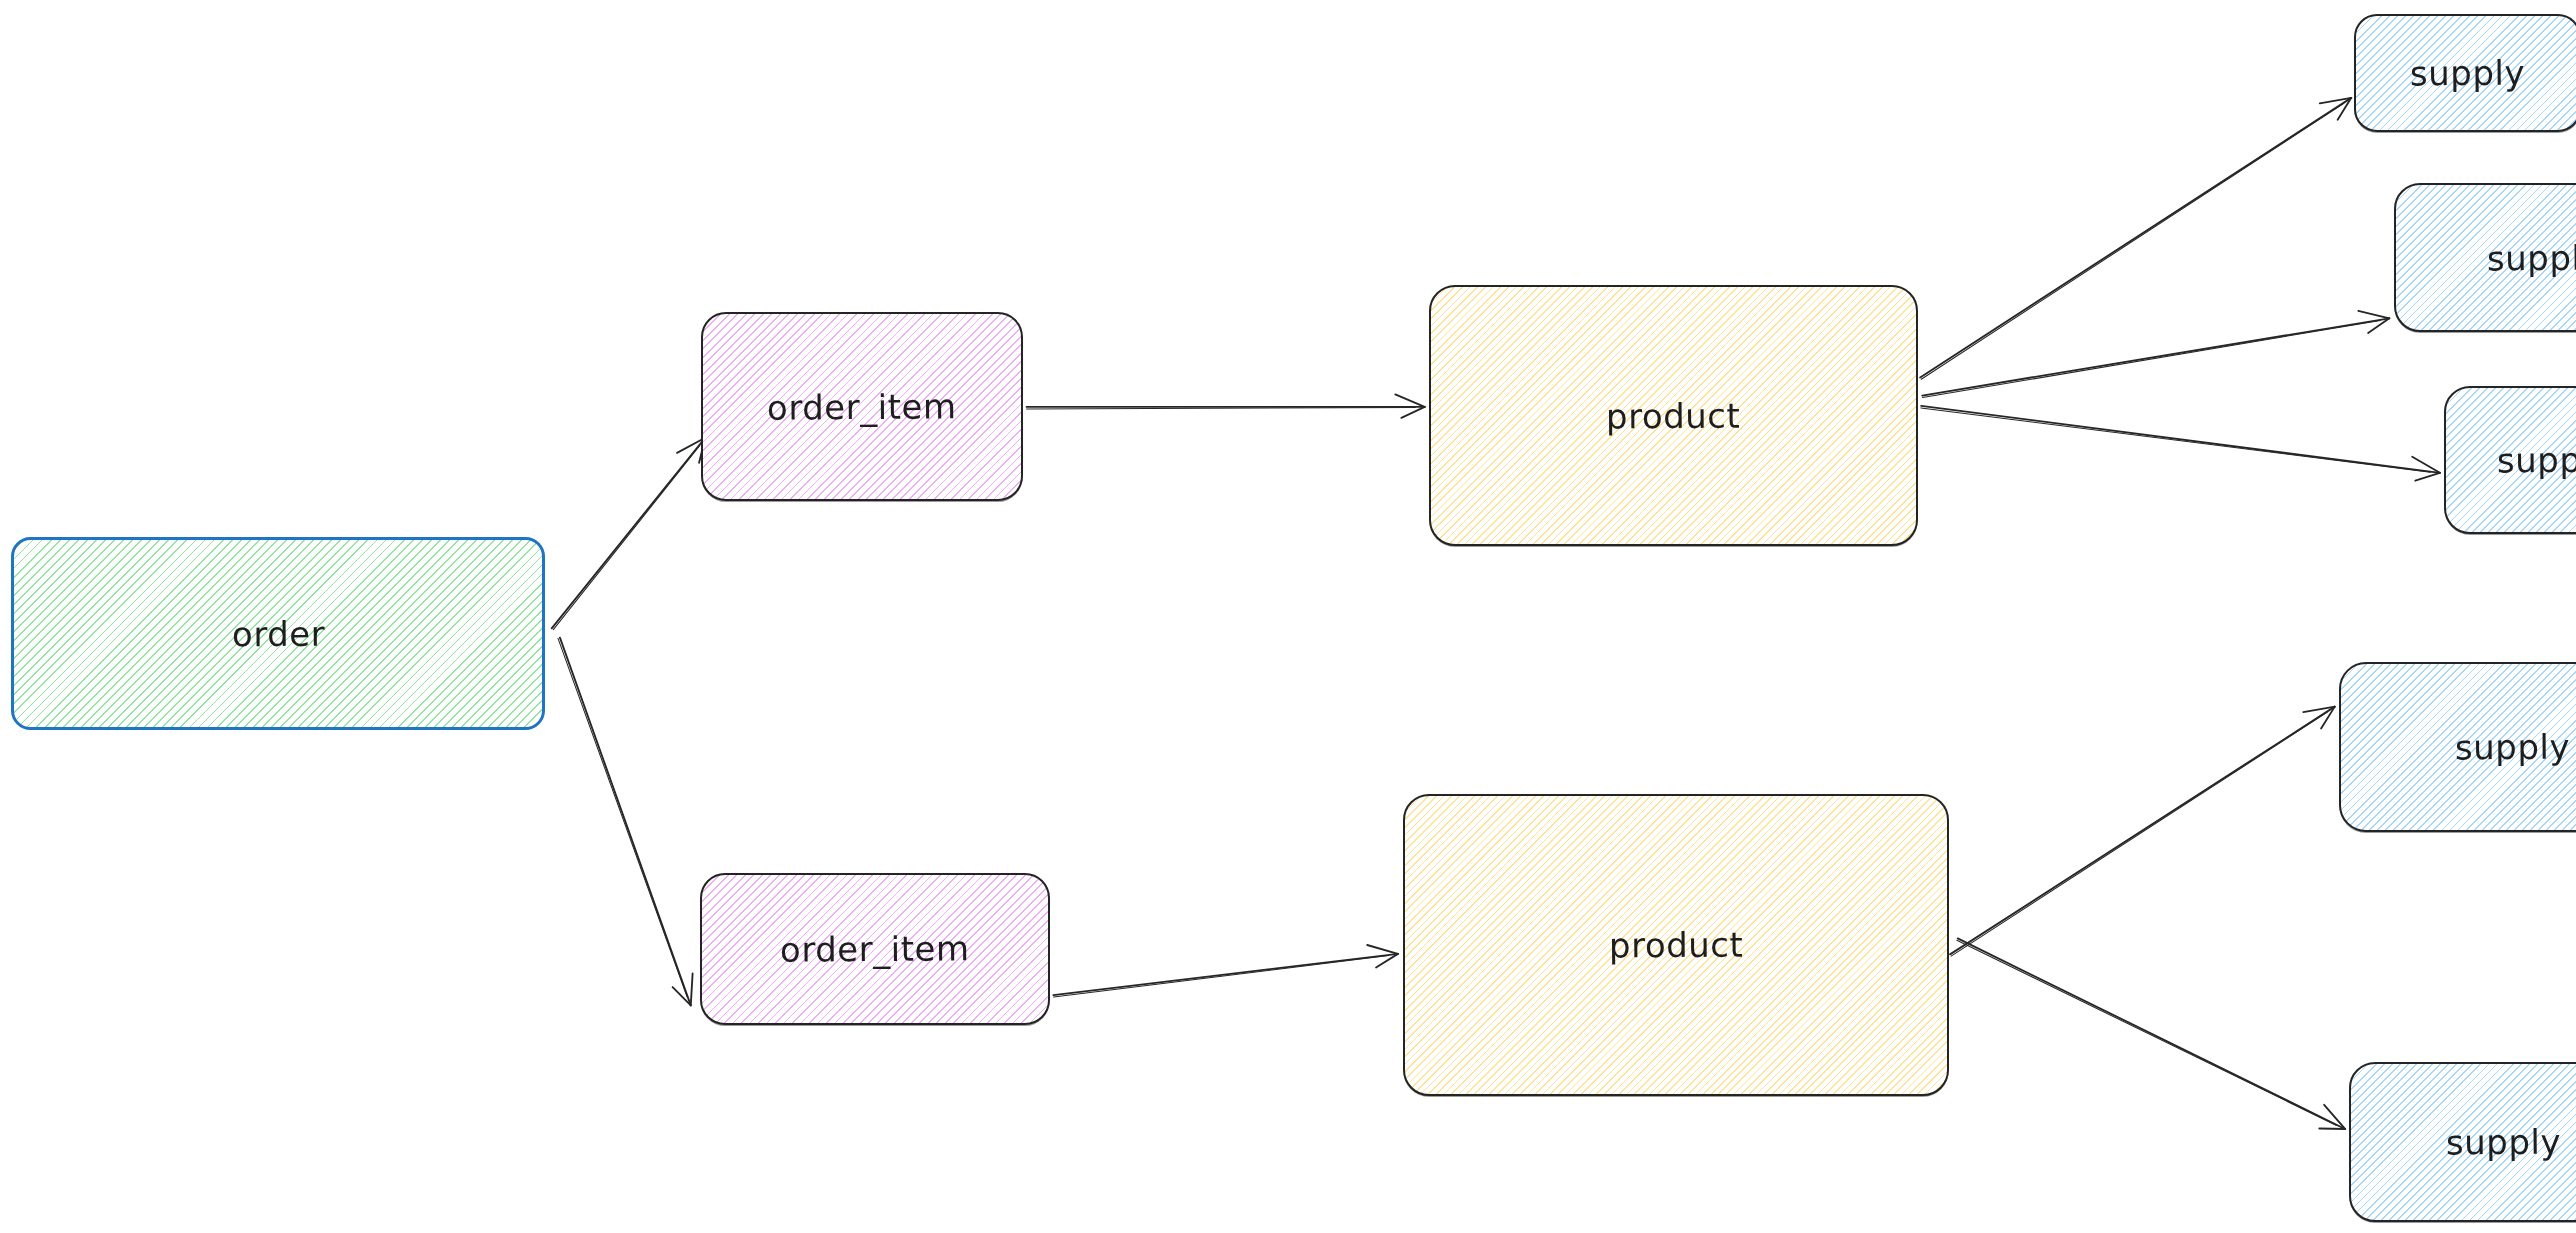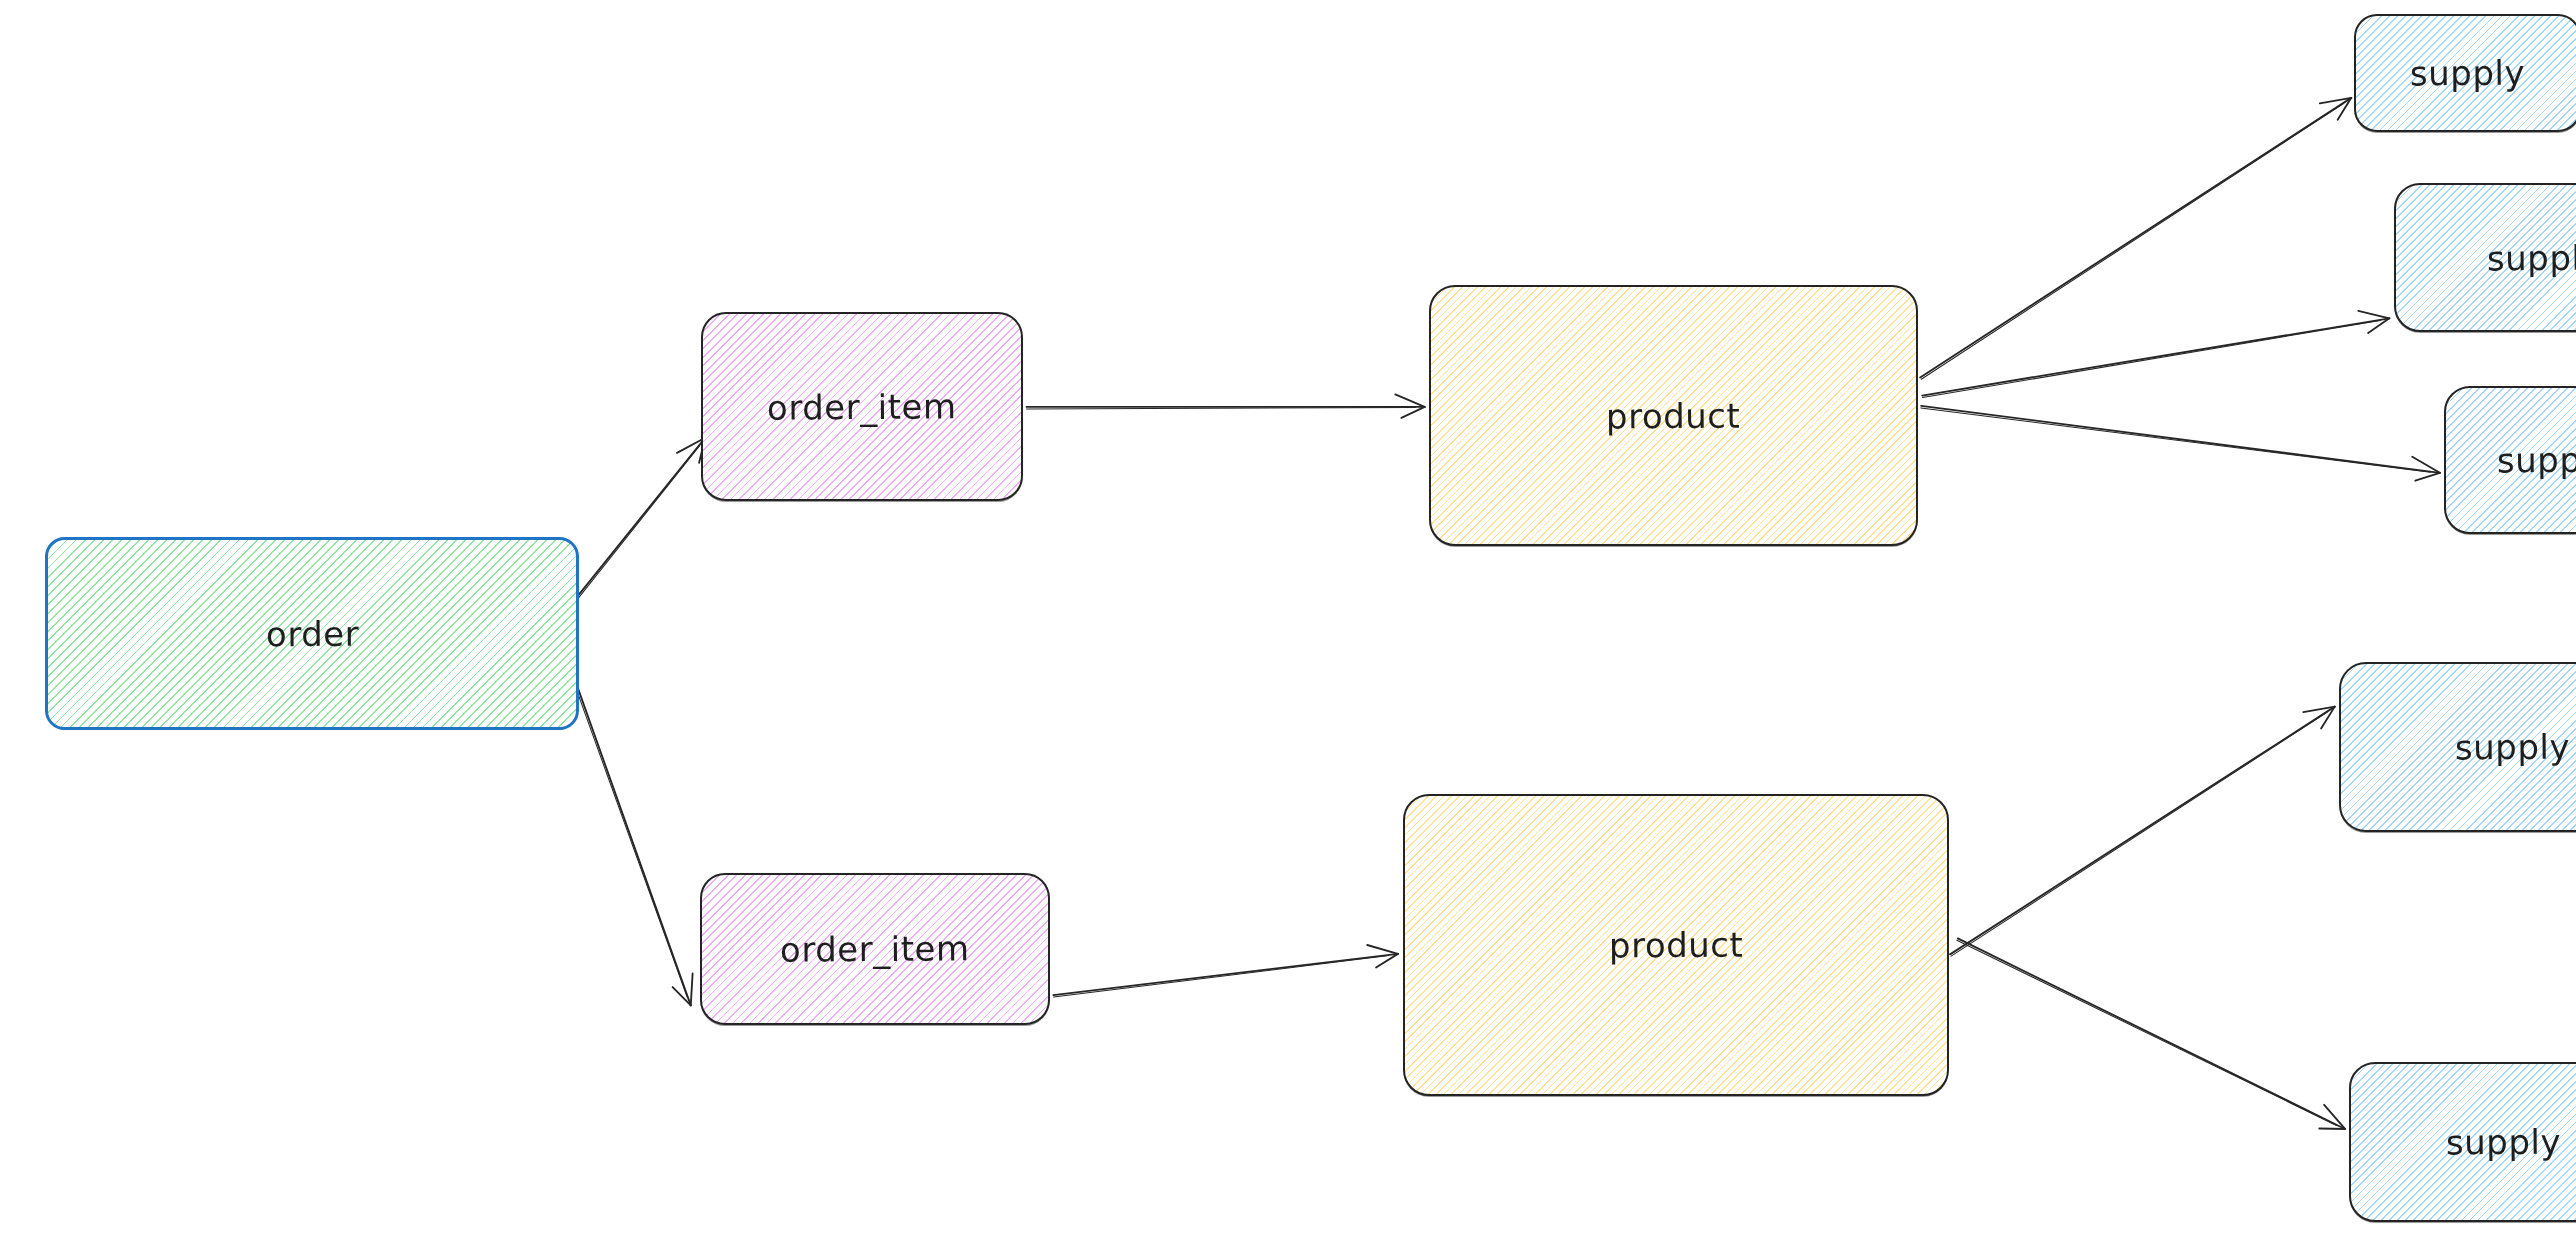--- a/index.html
+++ b/index.html
@@ -12,21 +12,21 @@
         background-color:#ffffff;color:#1e1e1e;font-size:34px;letter-spacing:0.5px;}
   .node .lbl{transform:rotate(-0.4deg);white-space:nowrap;}
   .stroke-dark{border:2.6px solid #242424;box-shadow:0 1.5px 0 -0.5px rgba(36,36,36,.45);}
   .stroke-blue{border:3.1px solid #1f74c4;}
   
   .fill-green {background-image:repeating-linear-gradient(135deg,#93e5a4 0 1.3px,transparent 1.3px 6.4px);}
   .fill-violet{background-image:repeating-linear-gradient(135deg,#eeadf6 0 1.2px,transparent 1.2px 6px);text-align:right;}
   .fill-yellow{background-image:repeating-linear-gradient(135deg,#ffe295 0 1.2px,transparent 1.2px 5.4px);}
   .fill-blue  {background-image:repeating-linear-gradient(135deg,#a6d7f8 0 1.3px,transparent 1.3px 5.7px);}
   
-  #n-order        {left:11.3px;   top:537px; width:534px; height:193px; border-radius:19.6px;margin-left:34px;}
+  #n-order        {left:11.3px;   top:537px; width:534px; height:193px; border-radius:19.6px;}
   #n-oi-top       {left:701px; top:312px;  width:322px;  height:189px; border-radius:25px;}
   #n-oi-bottom    {left:700px; top:873px; width:350px;  height:152px; border-radius:25px;}
   #n-prod-top     {left:1429px; top:285px;  width:489px;  height:261px; border-radius:26px;}
   #n-prod-bottom  {left:1403px; top:794px; width:546px; height:302px; border-radius:26px;}
   #n-supply-1     {left:2354px; top:14.4px;   width:227px;  height:118px; border-radius:23px;}
   #n-supply-2     {left:2394px; top:183px;  width:300px;  height:149px; border-radius:26px;}
   #n-supply-3     {left:2444px; top:386px;  width:221px;  height:148px; border-radius:26px;}
   #n-supply-4     {left:2339px; top:662px; width:346px;  height:170px; border-radius:27px;}
   #n-supply-5     {left:2349px; top:1062px; width:308px;  height:160px; border-radius:26px;}
 </style>

